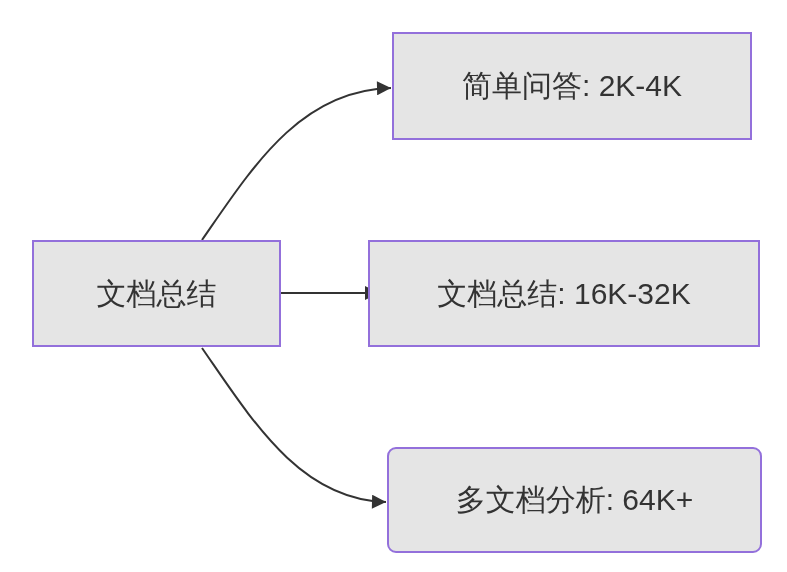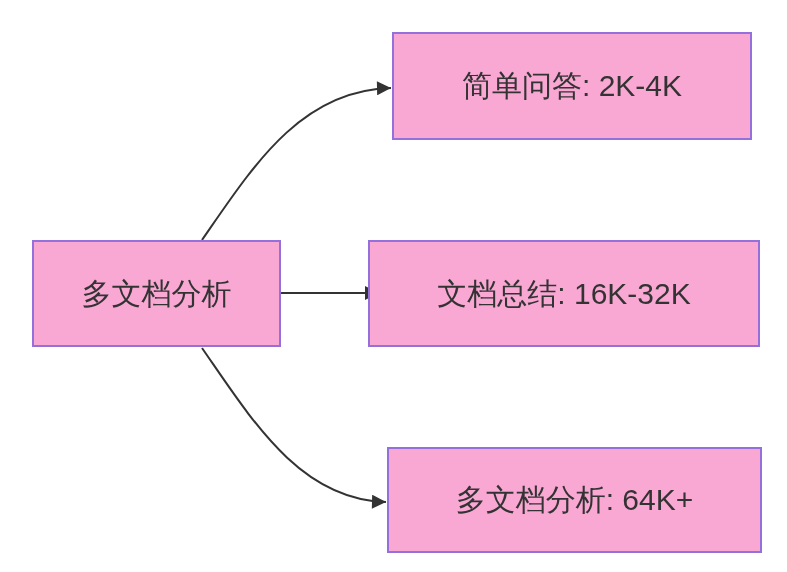--- a/index.html
+++ b/index.html
@@ -18,54 +18,54 @@
   .edges-layer {
     position: absolute;
     left: 0;
     top: 0;
     width: 787px;
     height: 572px;
   }
   .node {
     position: absolute;
     box-sizing: border-box;
-    background: #f9a8d4;
+    background: #e5e5e5;
     border: 2px solid #9370DB;
     display: flex;
     align-items: center;
     justify-content: center;
     color: #333333;
     font-size: 30px;
     line-height: 1.2;
     white-space: nowrap;
     text-align: center;
   }
   .node-root   { left: 32px;  top: 240px; width: 249px; height: 107px; }
   .node-top    { left: 392px; top: 32px;  width: 360px; height: 108px; }
   .node-middle { left: 368px; top: 240px; width: 392px; height: 107px; }
-  .node-bottom { left: 387px; top: 447px; width: 375px; height: 106px; }
+  .node-bottom { left: 387px; top: 447px; width: 375px; height: 106px; border-radius: 9px; }
 </style>
 </head>
 <body>
 
 <div class="canvas">
 
   <svg class="edges-layer" width="787" height="572" viewBox="0 0 787 572" xmlns="http://www.w3.org/2000/svg">
     <defs>
       <marker id="arrowhead" markerUnits="userSpaceOnUse" markerWidth="18" markerHeight="14" viewBox="0 0 10 10" refX="10" refY="5" orient="auto">
         <path d="M0,0 L10,5 L0,10 Z" fill="#333333"></path>
       </marker>
     </defs>
     <path d="M 202 240 C 252 168, 300 90, 391 88" fill="none" stroke="#333333" stroke-width="2" marker-end="url(#arrowhead)"></path>
     <path d="M 281 293 L 379 293" fill="none" stroke="#333333" stroke-width="2" marker-end="url(#arrowhead)"></path>
     <path d="M 202 348 C 252 420, 300 500, 386 502" fill="none" stroke="#333333" stroke-width="2" marker-end="url(#arrowhead)"></path>
   </svg>
 
   <div class="node node-root">
-    <span>多文档分析</span>
+    <span>文档总结</span>
   </div>
 
   <div class="node node-top">
     <span>简单问答: 2K-4K</span>
   </div>
 
   <div class="node node-middle">
     <span>文档总结: 16K-32K</span>
   </div>
 

